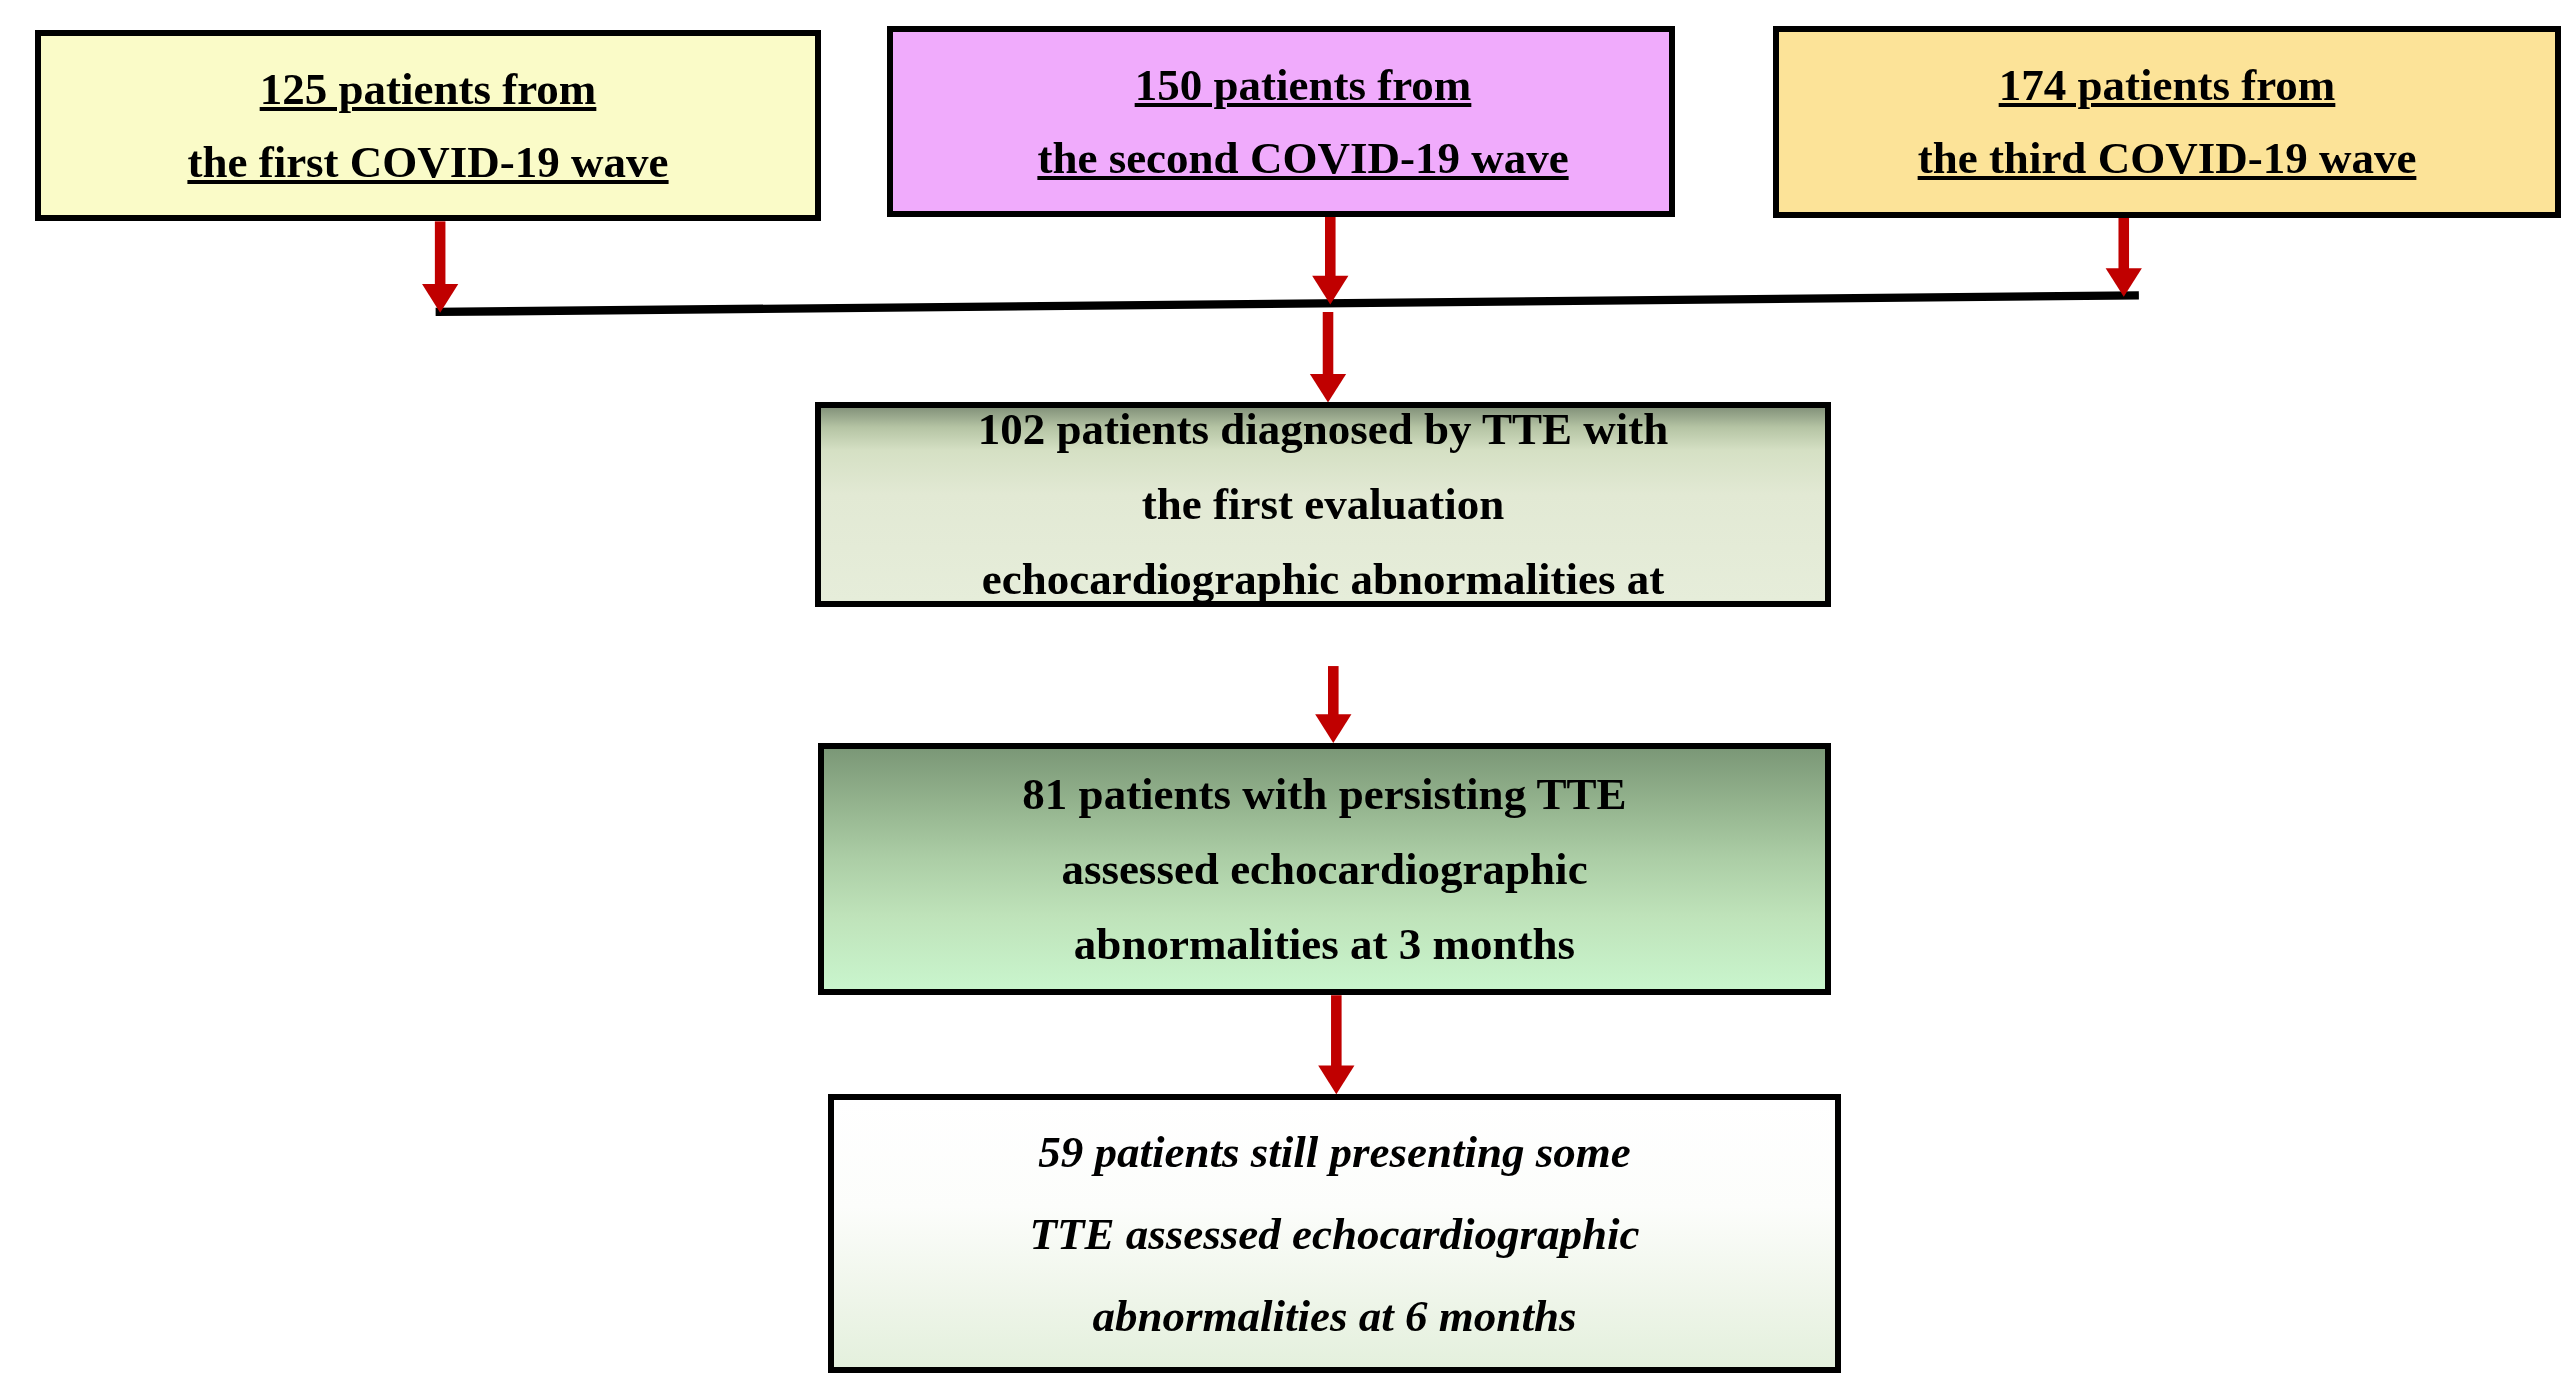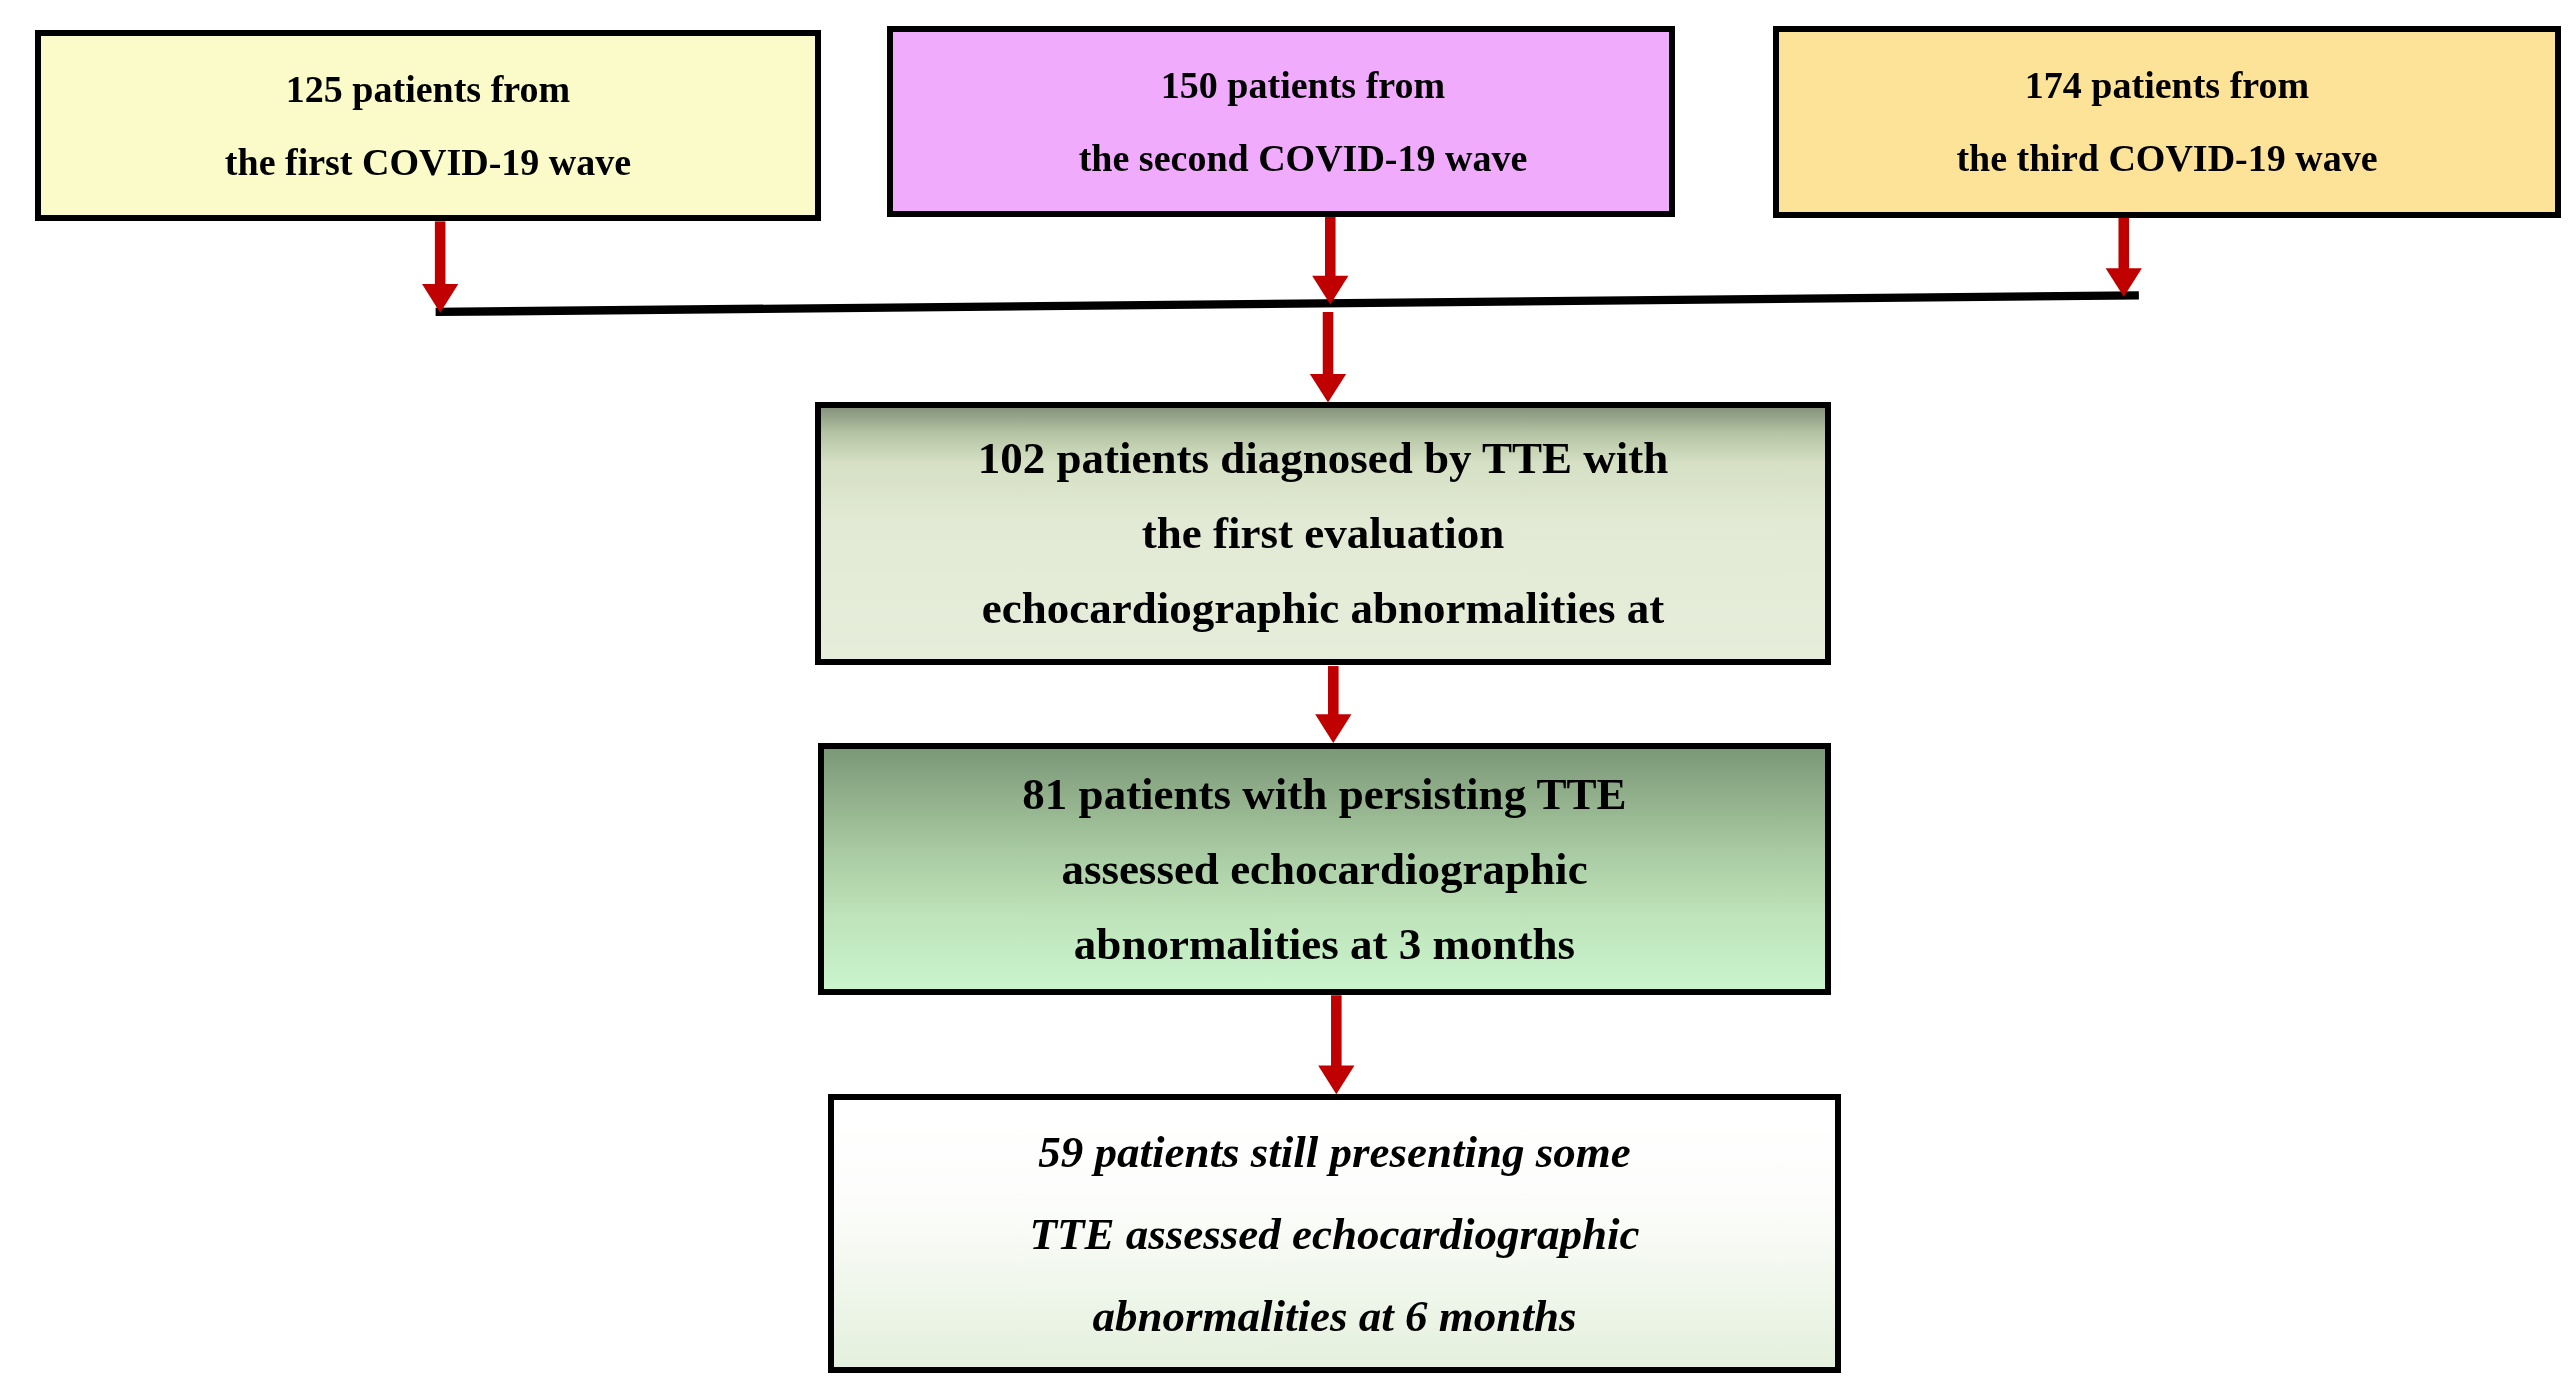--- a/index.html
+++ b/index.html
@@ -33,33 +33,34 @@
     text-align: center;
     color: #000000;
     font-weight: 700;
   }
   .box .ln {
     display: block;
     white-space: nowrap;
   }
   
   .wave {
-    font-size: 38px;
+    font-size: 45px;
     line-height: 73px;
+    text-decoration: underline;
   }
   #wave1 { left: 35px;   top: 30px; width: 786px; height: 191px; background: #fafbc8; }
   #wave2 { left: 887px; top: 26px; width: 788px; height: 191px; background: #f0abfc; padding-left: 44px; }
   #wave3 { left: 1773px; top: 26px; width: 788px; height: 192px; background: #fce398; }
   
   .stage {
     font-size: 45px;
     line-height: 75px;
   }
   #stage1 {
-    left: 815px; top: 402px; width: 1016px; height: 263px;
+    left: 815px; top: 402px; width: 1016px; height: 205px;
     background: linear-gradient(180deg, #84937b 0%, #b5c4a4 10%, #d5e0c4 22%, #e2e9d4 45%, #e6edda 100%);
   }
   #stage2 {
     left: 818px; top: 743px; width: 1013px; height: 252px;
     background: linear-gradient(180deg, #7b9877 0%, #93b28d 22%, #abcda5 45%, #bfe3ba 70%, #c9f5cd 100%);
   }
   #stage3 {
     left: 828px; top: 1094px; width: 1013px; height: 279px;
     background: linear-gradient(180deg, #ffffff 0%, #fcfdfb 40%, #eef5e9 75%, #e4f0dd 100%);
     line-height: 82px;

